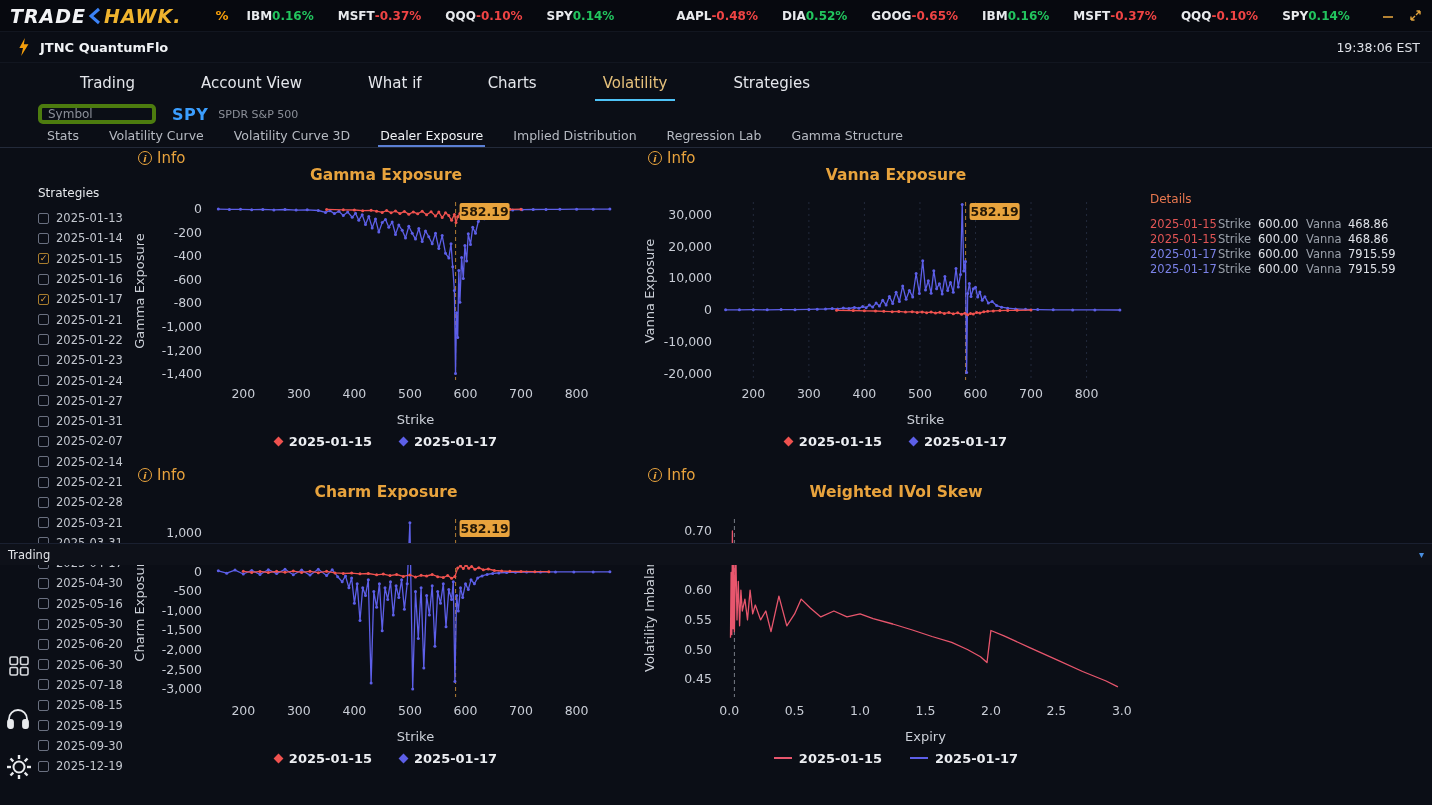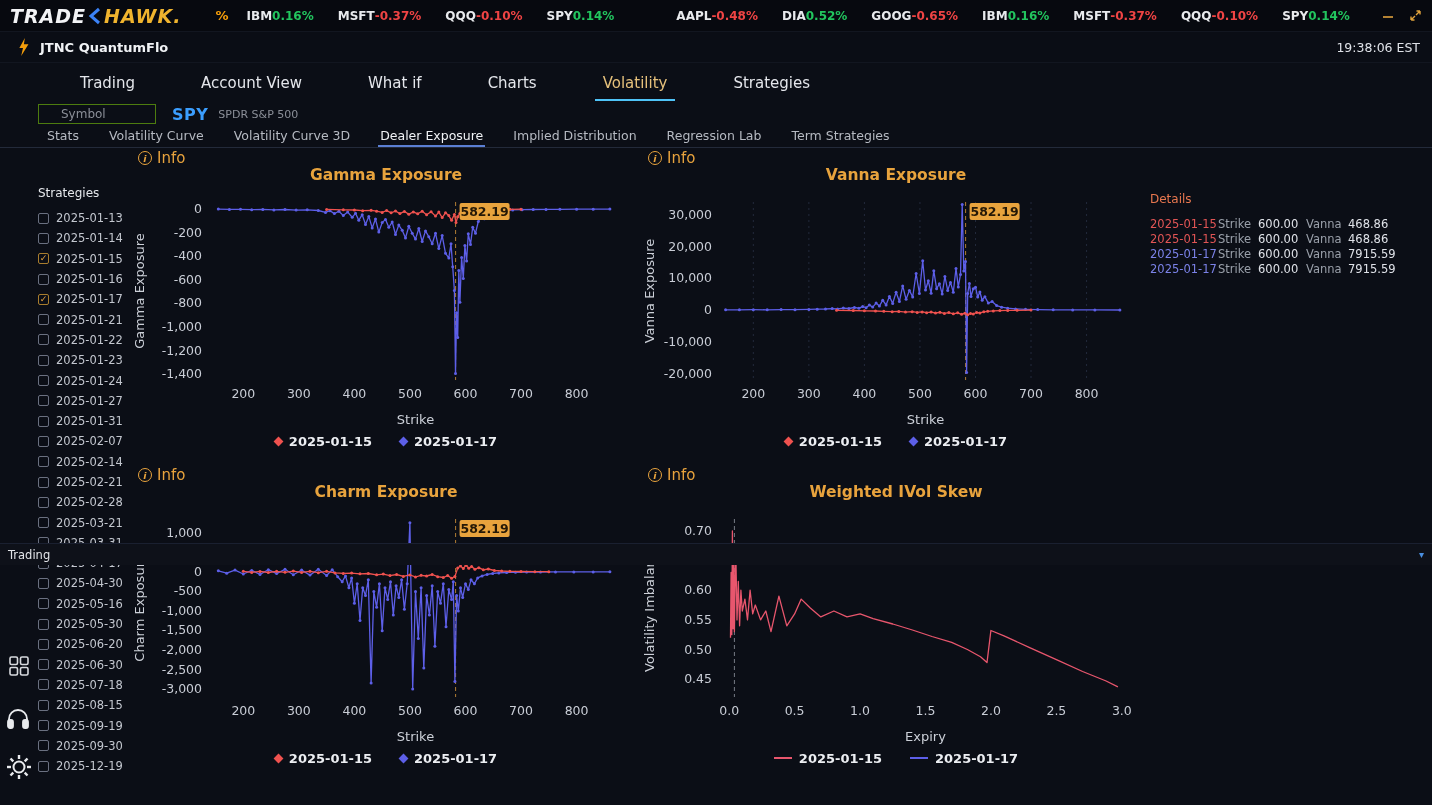--- a/index.html
+++ b/index.html
@@ -31,22 +31,22 @@
   .clock { margin-left:auto; font-size:12.5px; color:#dfe2e8; }
 
   
   .nav-bar { position:absolute; top:63px; left:0; right:0; height:38px; display:flex;
     align-items:flex-end; padding-left:72px; gap:50px; }
   .nav-tab { font-size:15px; color:#e4e6eb; padding:8px 8px 9px; cursor:pointer; }
   .nav-tab.active { color:#e5c07b; border-bottom:2px solid #4fc3f7; padding-bottom:7px; }
 
   
   .symbol-row { position:absolute; top:102px; left:38px; height:24px; display:flex; align-items:center; }
-  .symbol-input { width:118px; height:20px; background:transparent; border:1px solid #4d7c0f;
-    border-radius:0; color:#e8eaed; font-size:12px; padding:0 22px; font-family:inherit; }
+  .symbol-input { width:118px; height:20px; background:transparent; border:4px solid #4d7c0f;
+    border-radius:5px; color:#e8eaed; font-size:12px; padding:0 6px; font-family:inherit; }
   .symbol-input::placeholder { color:#8b8f98; }
   .symbol-ticker { margin-left:16px; color:#3b9eff; font-weight:bold; font-size:16px; letter-spacing:.5px; }
   .symbol-name { margin-left:10px; color:#8b8f98; font-size:11px; }
 
   
   .subnav { position:absolute; top:126px; left:0; right:0; height:22px; display:flex;
     padding-left:45px; gap:26px; font-size:12.5px; color:#b6bac2; border-bottom:1px solid #232a3a; }
   .subnav-tab { padding:2px 2px 4px; cursor:pointer; }
   .subnav-tab.active { color:#f0f2f5; border-bottom:2px solid #5b7fd4; }
 
@@ -203,21 +203,21 @@
     <span class="symbol-name">SPDR S&amp;P 500</span>
   </div>
 
   <div class="subnav">
       <div class="subnav-tab">Stats</div>
       <div class="subnav-tab">Volatility Curve</div>
       <div class="subnav-tab">Volatility Curve 3D</div>
       <div class="subnav-tab active">Dealer Exposure</div>
       <div class="subnav-tab">Implied Distribution</div>
       <div class="subnav-tab">Regression Lab</div>
-      <div class="subnav-tab">Term Strategies</div>
+      <div class="subnav-tab">Gamma Structure</div>
     </div>
 
   <div class="exp-header">Strategies</div>
   <div class="exp-list">
       <div class="exp-row">
         <span class="exp-cb"></span>
         <span class="exp-date">2025-01-13</span>
       </div>
       <div class="exp-row">
         <span class="exp-cb"></span>

